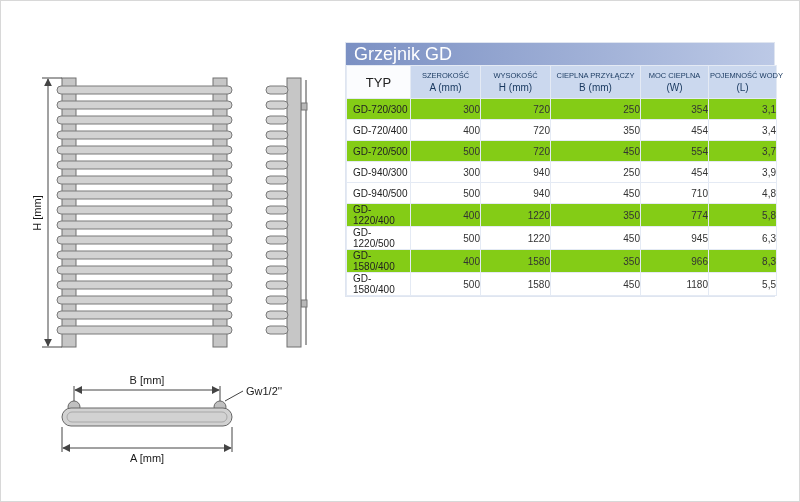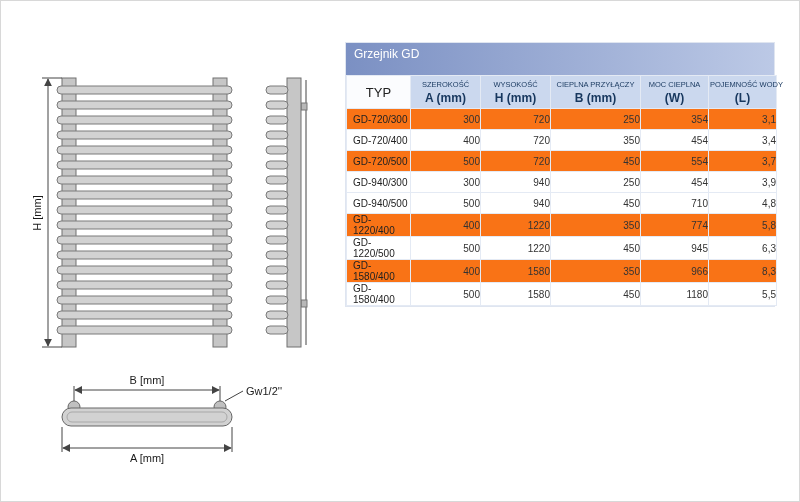--- a/index.html
+++ b/index.html
@@ -16,36 +16,36 @@
   svg.drawing .tube { fill:#d2d2d2; stroke:#7a7a7a; stroke-width:1; }
   svg.drawing .collector { fill:#c6c6c6; stroke:#707070; stroke-width:1; }
   svg.drawing .dim { stroke:#444; stroke-width:1; fill:none; }
   svg.drawing text { font-family:"Liberation Sans", sans-serif; font-size:11px; fill:#1a1a1a; }
 
   .spec-table {
     position:absolute; left:345px; top:42px; width:430px;
     border:1px solid #dfe5f0; background:#fff;
   }
   .table-title {
-    height:32px; line-height:22px; padding-left:8px;
-    color:#ffffff; font-size:12px;
+    height:22px; line-height:22px; padding-left:8px;
+    color:#ffffff; font-size:18px;
     background:linear-gradient(to right, #7b90c3, #bcc9e6);
   }
   table { width:100%; border-collapse:collapse; table-layout:fixed; }
   th, td { border:1px solid #e4eaf4; }
   thead th {
     background:#cbd8ee; height:33px; color:#17375e;
     vertical-align:middle; text-align:center; padding:2px 1px;
   }
   th.typ-h { background:#fbfcfe; font-size:13px; font-weight:400; color:#222; }
   .col-main { display:block; font-size:7.5px; font-weight:normal; white-space:nowrap; }
-  .col-sub { display:block; font-size:12px; font-weight:bold; margin-top:2px; }
+  .col-sub { display:block; font-size:10px; font-weight:normal; margin-top:2px; }
   td { height:21px; font-size:10px; color:#333; text-align:right; background:#ffffff; }
   td.typ-cell { text-align:left; padding-left:6px; color:#222; }
-  tr.alt td { background:#f97316; }
+  tr.alt td { background:#84cc16; }
 </style>
 </head>
 <body>
 
 <div class="frame"></div>
 
 <svg class="drawing" width="800" height="502" viewBox="0 0 800 502" aria-hidden="true">
   <defs>
     <marker id="arrow" viewBox="0 0 10 10" refX="9" refY="5" markerWidth="8" markerHeight="8" orient="auto-start-reverse">
       <path d="M0,0 L10,5 L0,10 z" fill="#444"></path>

